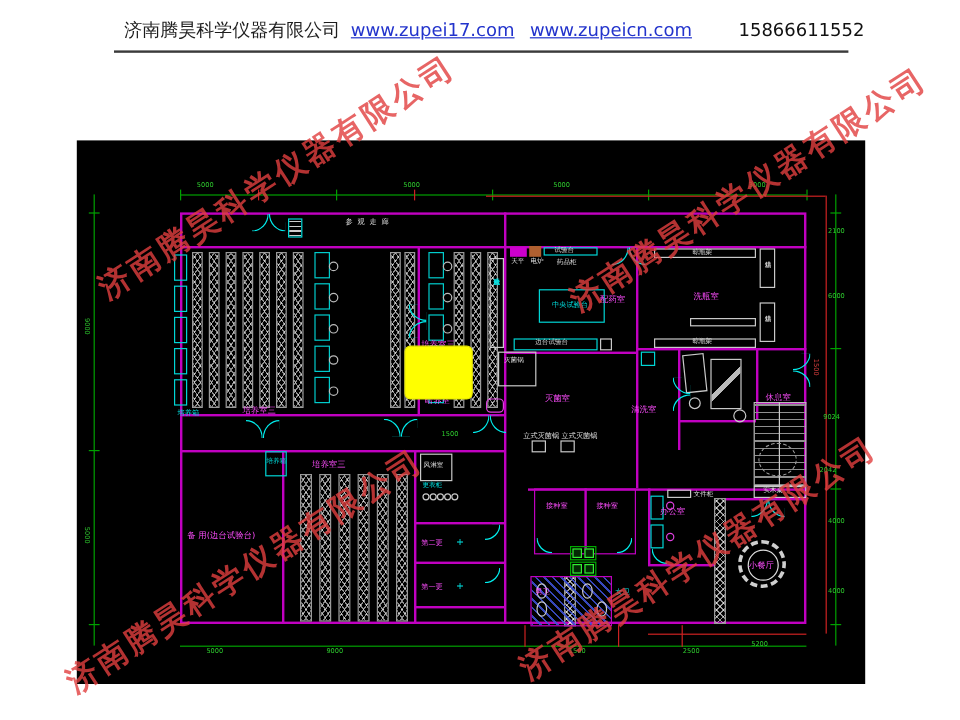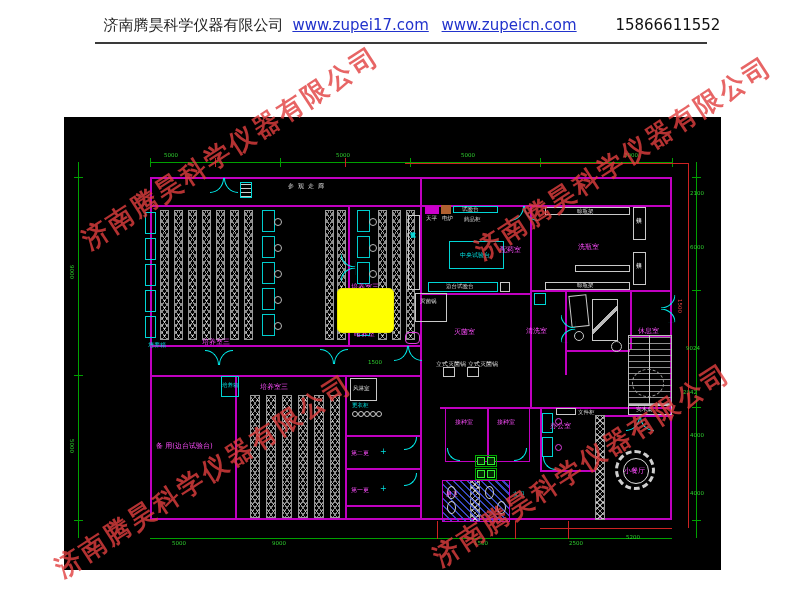--- a/index.html
+++ b/index.html
@@ -283,21 +283,21 @@
     <div class="sd" style="left:340px;top:320px;transform:scaleX(-1)"></div>
     <div class="sd" style="left:340px;top:356px;transform:scaleX(-1)"></div>
     <div class="sd" style="left:479px;top:340px"></div>
 
     <span class="lbl whi s6" style="left:224px;top:66px;letter-spacing:4px">参观走廊</span>
     <span class="lbl c s6" style="left:84px;top:225px">培养箱</span>
     <span class="lbl" style="left:138px;top:222px">培养室三</span>
     <span class="lbl" style="left:287px;top:167px">培养室三</span>
     <span class="lbl" style="left:290px;top:214px">暗养室</span>
     <span class="lbl" style="left:390px;top:212px">灭菌室</span>
-    <span class="lbl" style="left:462px;top:211px">清洗室</span>
+    <span class="lbl" style="left:462px;top:221px">清洗室</span>
     <span class="lbl" style="left:436px;top:130px">配药室</span>
     <span class="lbl" style="left:514px;top:127px">洗瓶室</span>
     <span class="lbl" style="left:574px;top:211px">休息室</span>
     <span class="lbl" style="left:486px;top:306px">办公室</span>
     <span class="lbl" style="left:560px;top:351px">小餐厅</span>
     <span class="lbl s6" style="left:391px;top:302px">接种室</span>
     <span class="lbl s6" style="left:433px;top:302px">接种室</span>
     <span class="lbl s6" style="left:287px;top:333px">第二更</span>
     <span class="lbl s6" style="left:287px;top:370px">第一更</span>
     <span class="lbl s6" style="left:382px;top:374px">男卫</span>

